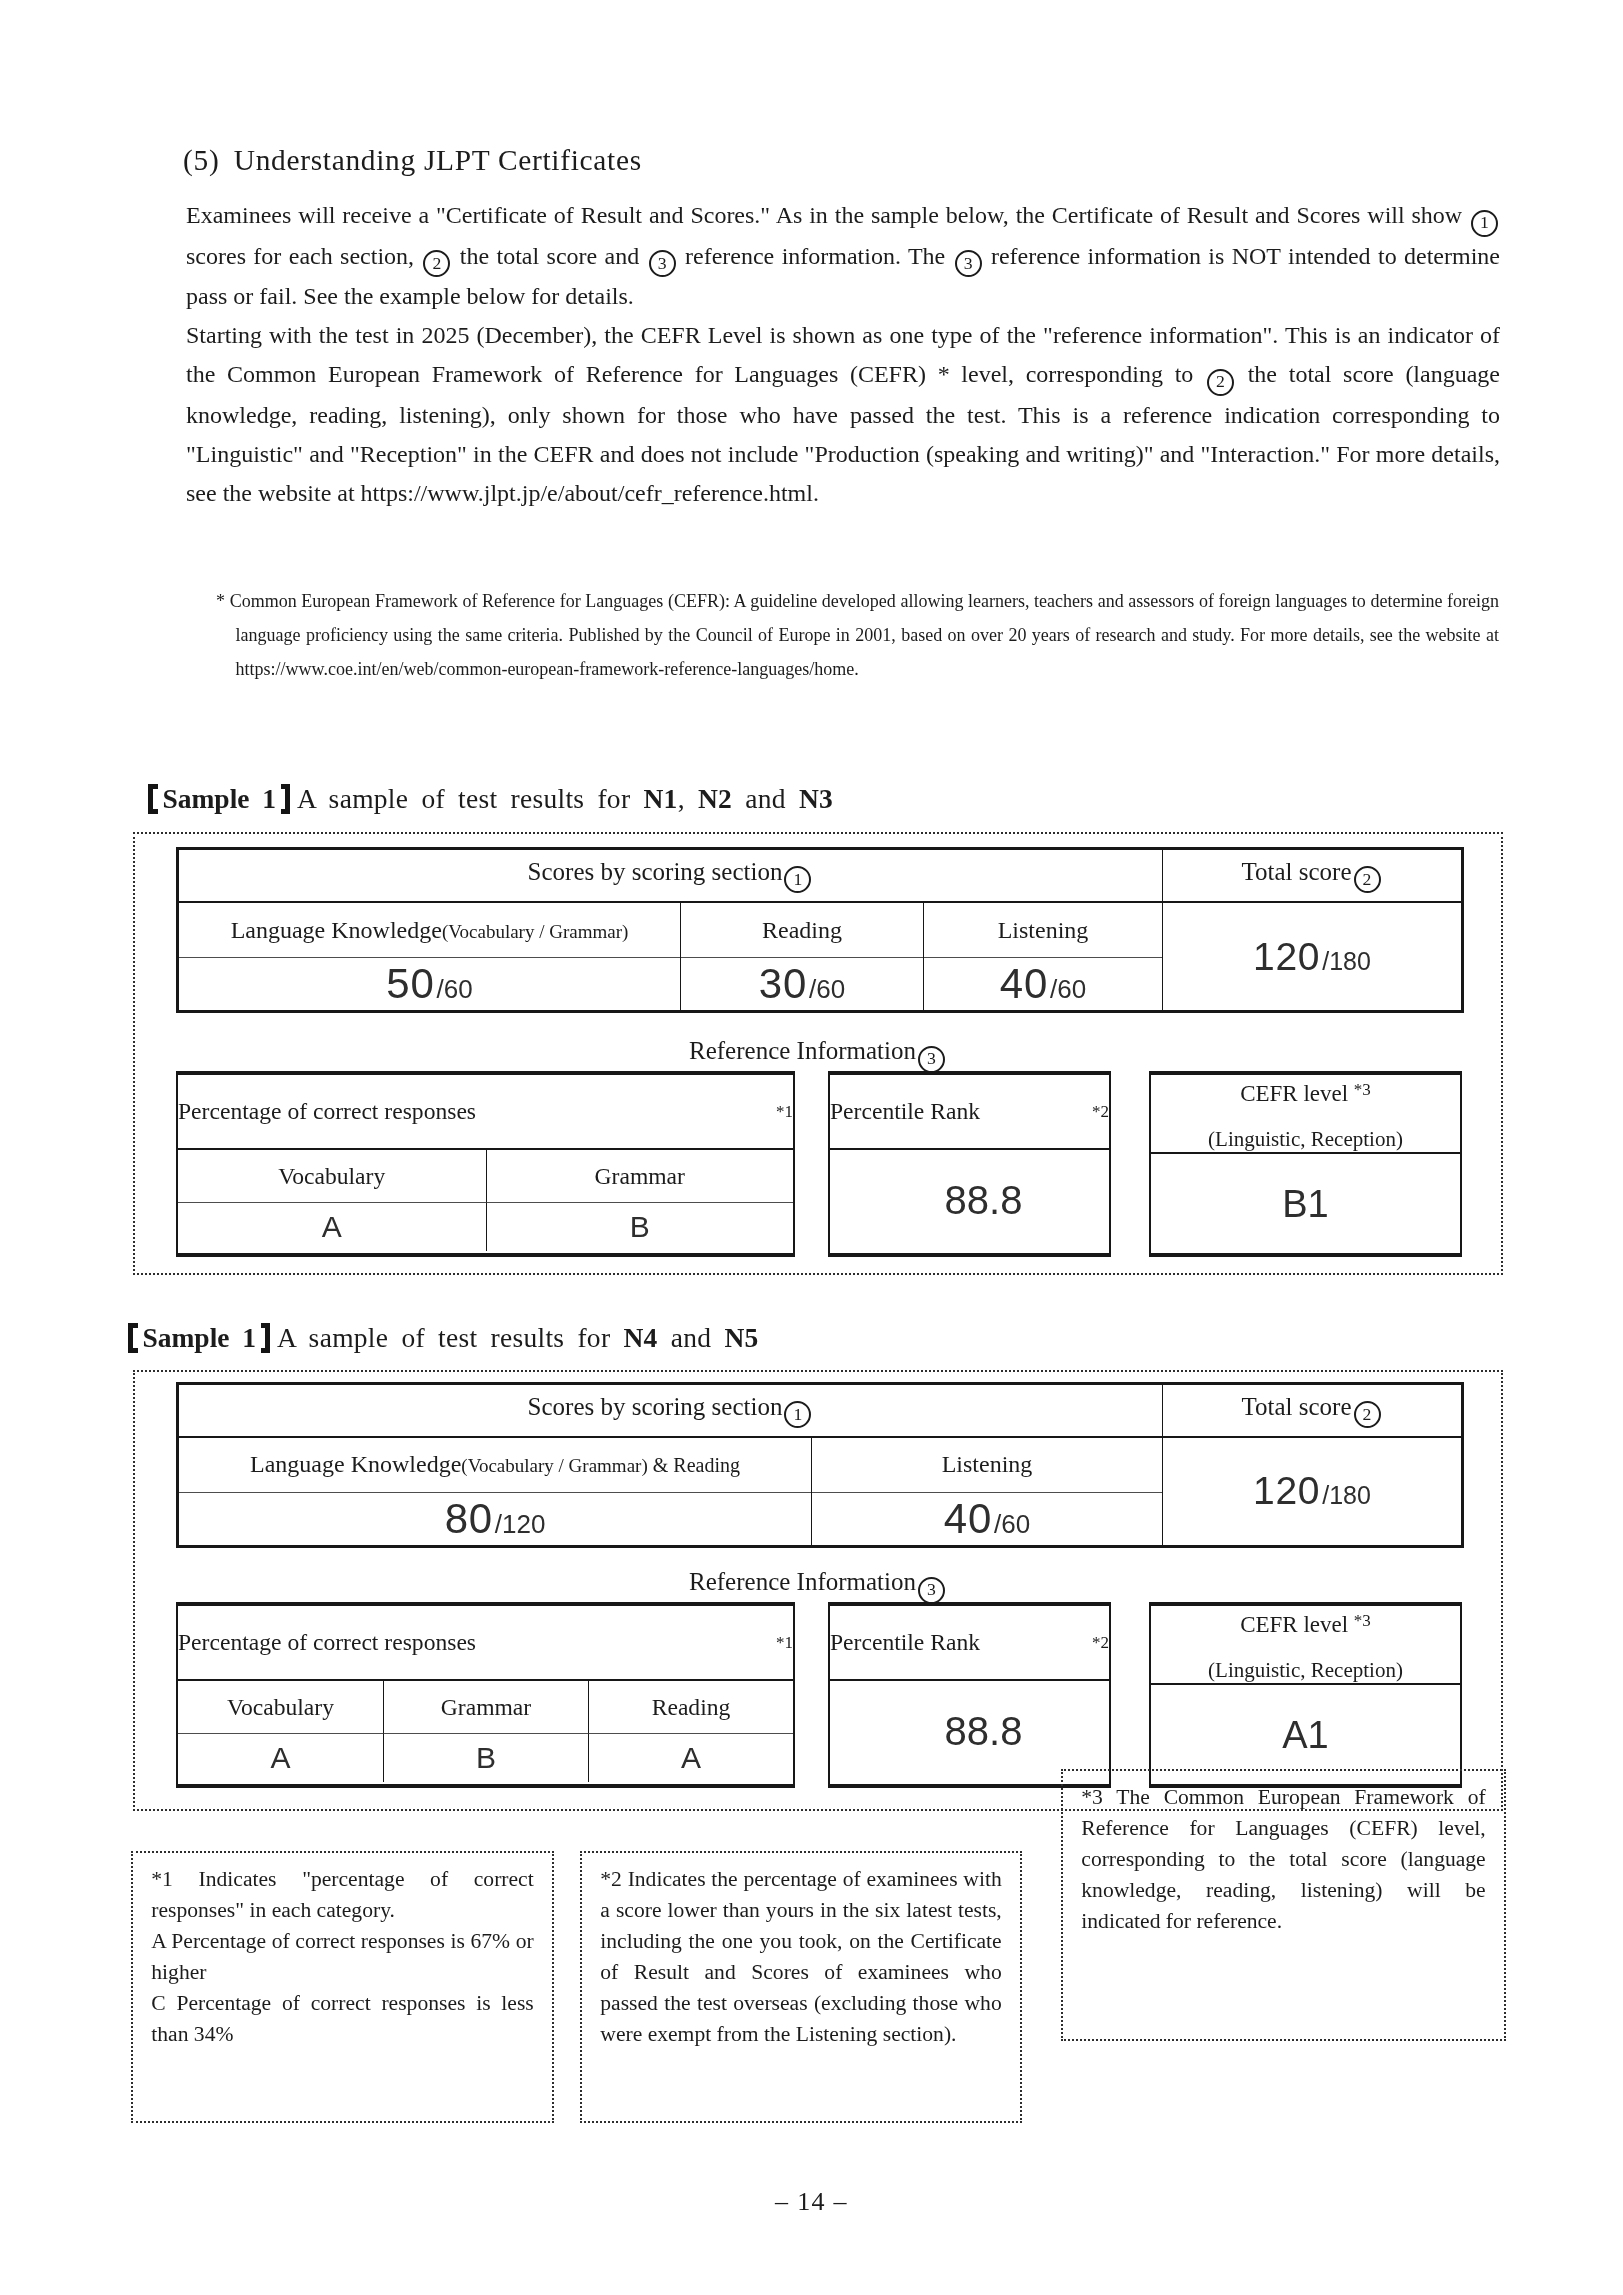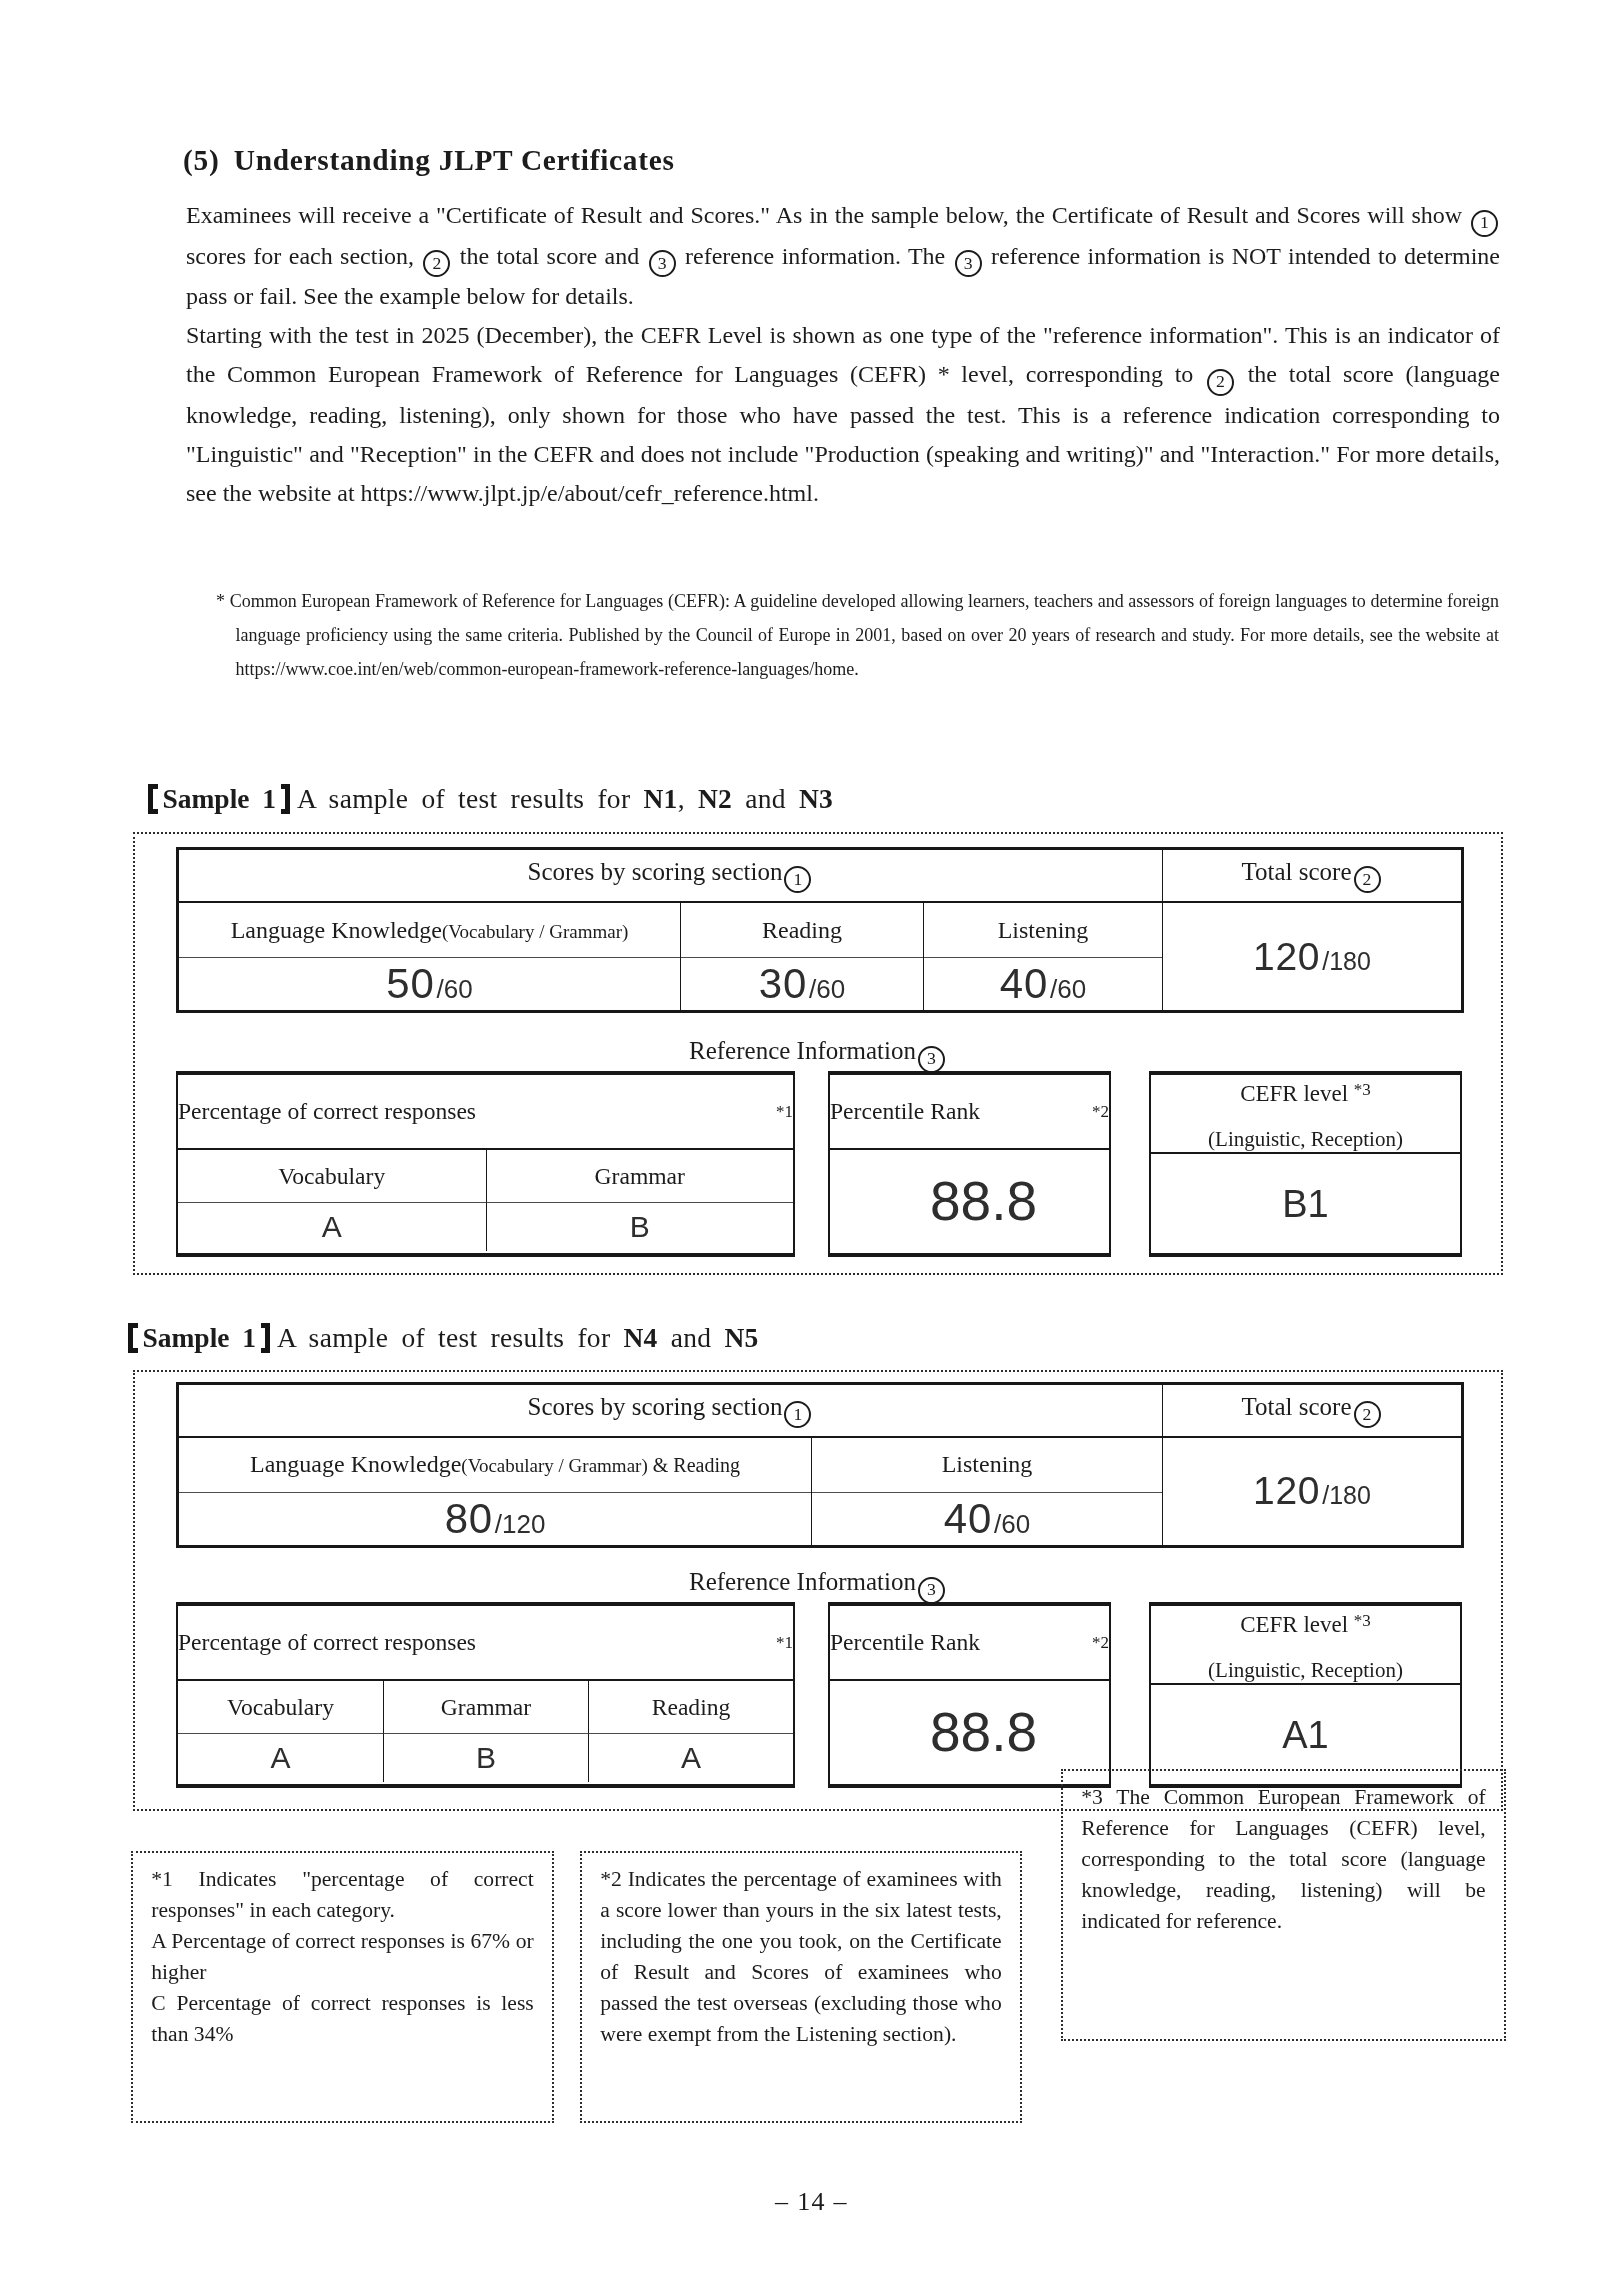--- a/index.html
+++ b/index.html
@@ -13,21 +13,21 @@
   p{margin:0;}
   .circ{
     display:inline-flex;align-items:center;justify-content:center;
     width:27px;height:27px;border:2px solid #1c1c1c;border-radius:50%;
     font-size:17.7px;line-height:1;vertical-align:-5.2px;box-sizing:border-box;
     margin:0 2px;font-family:"Liberation Serif","DejaVu Serif",serif;
   }
   .sup{font-size:17px;vertical-align:5.9px;letter-spacing:0;}
   .url{color:inherit;text-decoration:none;}
   
-  .doc-title{left:183px;top:144px;font-size:29.4px;font-weight:700;letter-spacing:0.7px;}
+  .doc-title{left:183px;top:144px;font-size:29.4px;font-weight:400;letter-spacing:0.7px;}
   .doc-title .idx{margin-right:14.4px;}
   .intro{left:186px;top:196px;width:1314px;font-size:24px;line-height:39px;text-align:justify;}
   .note-cefr{left:216px;top:584px;width:1283px;font-size:18px;line-height:34px;text-align:justify;}
   .hang{padding-left:19.6px;text-indent:-19.6px;}
   
   .sample-heading{font-size:27.5px;letter-spacing:0.3px;word-spacing:5.9px;white-space:nowrap;}
   .sample-heading .lbl{font-weight:700;letter-spacing:0;}
   .sample-heading b{font-weight:700;}
   .lent{display:inline-block;width:9.8px;height:30px;border:5.9px solid #141414;box-sizing:border-box;vertical-align:-5.9px;}
   .lent.open{border-right:none;margin-right:4.6px;}
@@ -59,21 +59,21 @@
   .rb-hdr .sub{font-size:21px;}
   .rb-grid{display:grid;}
   .g2{grid-template-columns:1fr 1fr;}
   .g3{grid-template-columns:1fr 1fr 1fr;}
   .rb-lbl{height:52px;display:flex;align-items:center;justify-content:center;font-size:23.6px;}
   .rb-val{height:48px;display:flex;align-items:center;justify-content:center;border-top:1.3px solid #4d4d4d;
           font-family:"Liberation Sans","DejaVu Sans",sans-serif;font-size:30px;color:#2e2e2e;}
   .rb-grid > .vline{border-left:1.3px solid #171717;}
   .rb-big{display:flex;align-items:center;justify-content:center;height:101px;
           font-family:"Liberation Sans","DejaVu Sans",sans-serif;color:#2e2e2e;}
-  .rb-big.rank{font-size:55px;margin-left:28px;}
+  .rb-big.rank{font-size:40px;margin-left:28px;}
   .rb-big.cefr{font-size:38px;}
   
   .notebox{border:2px dotted #2d2d2d;box-sizing:border-box;padding:10.5px 18.3px;
            font-size:21.6px;line-height:31px;text-align:justify;}
   .note1{left:131px;top:1851px;width:423px;height:272px;}
   .note2{left:580px;top:1851px;width:442px;height:272px;}
   .note3{left:1061px;top:1769px;width:445px;height:272px;}
   
   .page-num{left:0;top:2187px;width:100%;text-align:center;font-size:26px;letter-spacing:1.3px;}
 </style>

